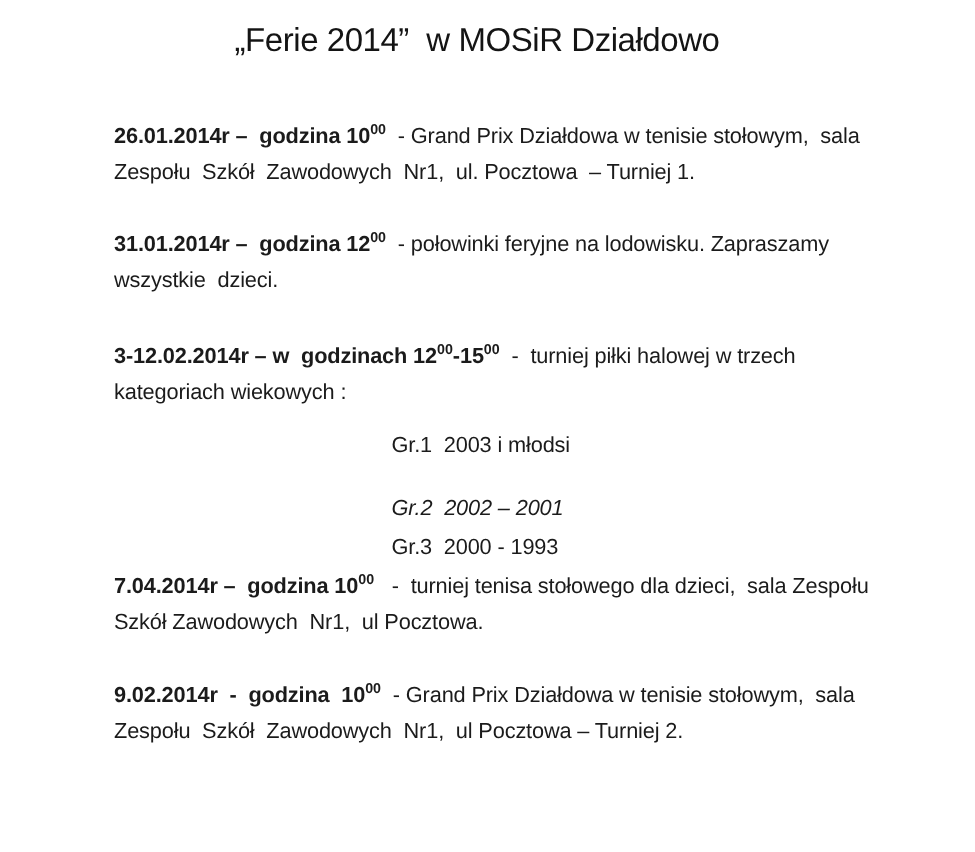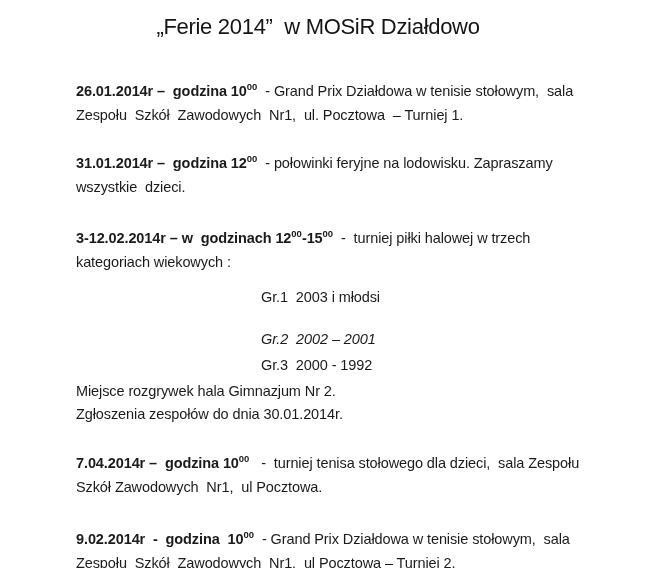--- a/index.html
+++ b/index.html
@@ -66,21 +66,19 @@
   <h1 class="title">„Ferie 2014”  w MOSiR Działdowo</h1>
   <div id="content">
       <div class="event"><span class="b">26.01.2014r –  godzina 10</span><span class="b sup">00</span><span>  - Grand Prix Działdowa w tenisie stołowym,  sala
 Zespołu  Szkół  Zawodowych  Nr1,  ul. Pocztowa  – Turniej 1.</span></div>
       <div class="event"><span class="b">31.01.2014r –  godzina 12</span><span class="b sup">00</span><span>  - połowinki feryjne na lodowisku. Zapraszamy
 wszystkie  dzieci.</span></div>
       <div class="event"><span class="b">3-12.02.2014r – w  godzinach 12</span><span class="b sup">00</span><span class="b">-15</span><span class="b sup">00</span><span>  -  turniej piłki halowej w trzech
 kategoriach wiekowych :</span></div>
       <div class="group">Gr.1  2003 i młodsi</div>
       <div class="group">Gr.2  2002 – 2001</div>
-      <div class="group">Gr.3  2000 - 1992</div>
-      <div class="info">Miejsce rozgrywek hala Gimnazjum Nr 2.
-Zgłoszenia zespołów do dnia 30.01.2014r.</div>
+      <div class="group">Gr.3  2000 - 1993</div>
       <div class="event"><span class="b">7.04.2014r –  godzina 10</span><span class="b sup">00</span><span>   -  turniej tenisa stołowego dla dzieci,  sala Zespołu
 Szkół Zawodowych  Nr1,  ul Pocztowa.</span></div>
       <div class="event"><span class="b">9.02.2014r  -  godzina  10</span><span class="b sup">00</span><span>  - Grand Prix Działdowa w tenisie stołowym,  sala
 Zespołu  Szkół  Zawodowych  Nr1,  ul Pocztowa – Turniej 2.</span></div>
     </div>
 </div>
 
 </body></html>

